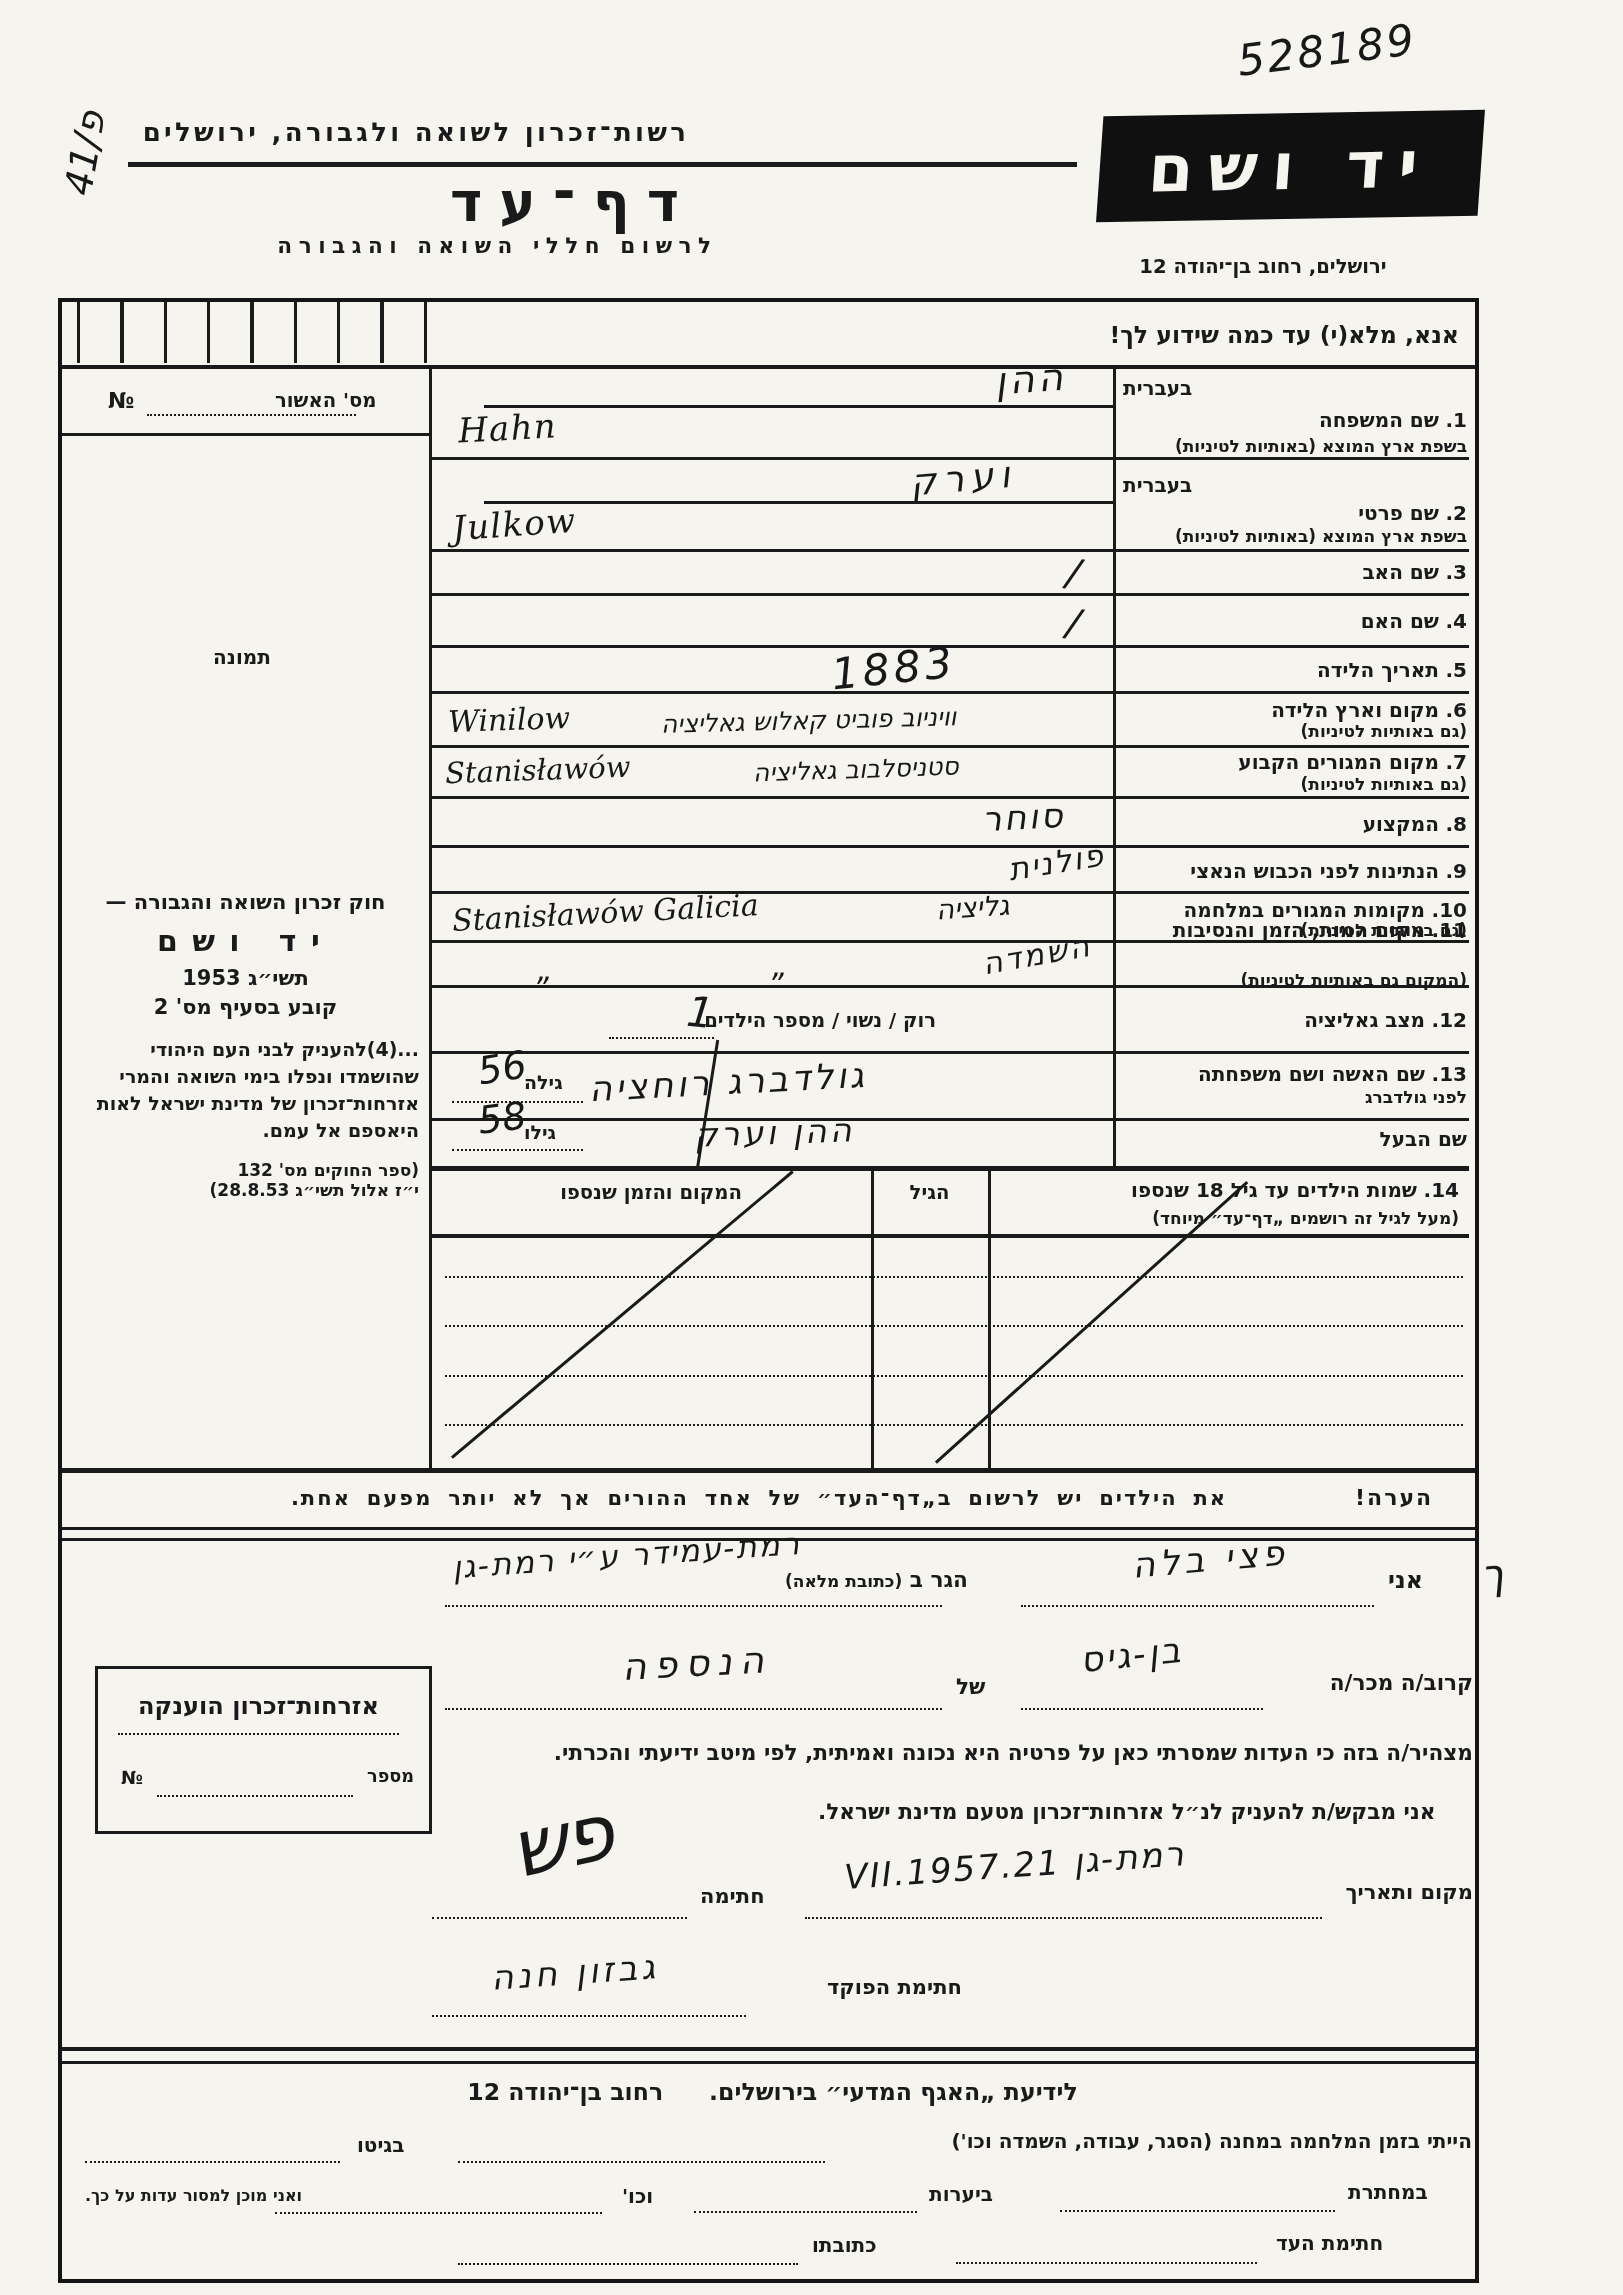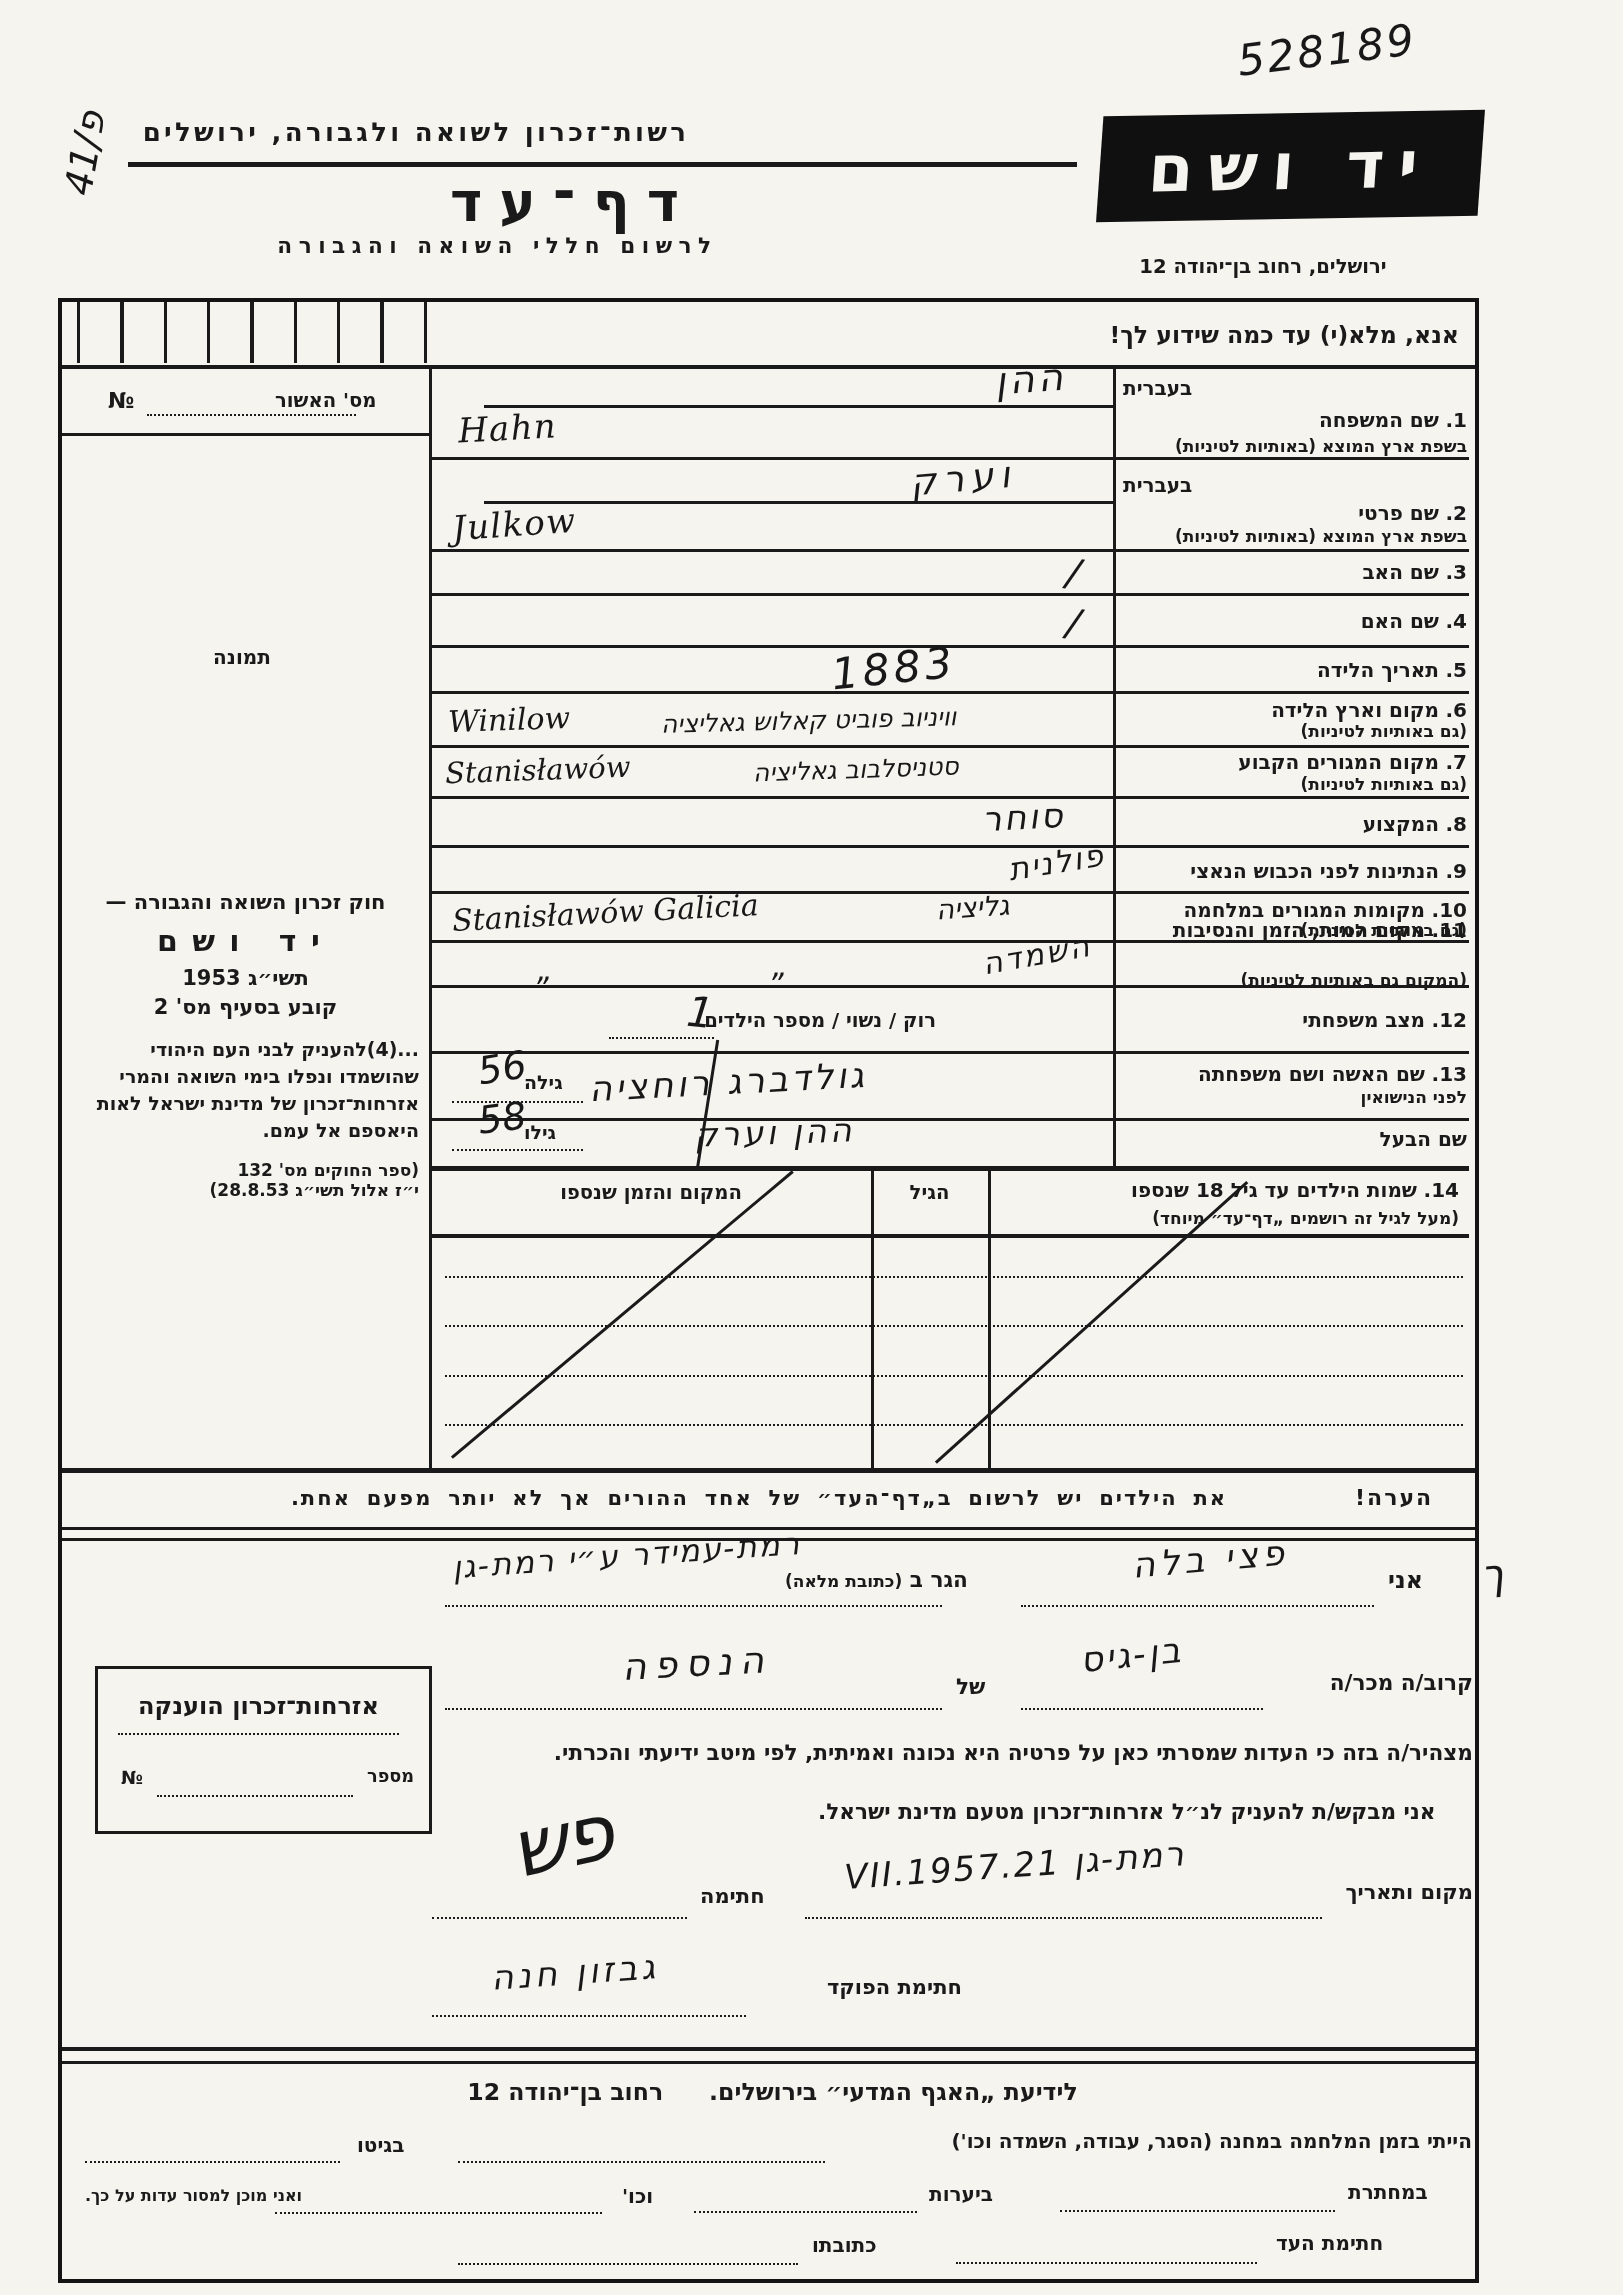--- a/index.html
+++ b/index.html
@@ -112,23 +112,23 @@
   <div class="t lbl" dir="rtl" style="top:698px;"><span>6.</span><span class="sp">מקום וארץ הלידה</span></div>
   <div class="t lbln" dir="rtl" style="top:721px;">(גם באותיות לטיניות)</div>
   <div class="t lbl" dir="rtl" style="top:750px;"><span>7.</span><span class="sp">מקום המגורים הקבוע</span></div>
   <div class="t lbln" dir="rtl" style="top:774px;">(גם באותיות לטיניות)</div>
   <div class="t lbl" dir="rtl" style="top:812px;"><span>8.</span><span class="sp">המקצוע</span></div>
   <div class="t lbl" dir="rtl" style="top:859px;"><span>9.</span><span class="sp">הנתינות לפני הכבוש הנאצי</span></div>
   <div class="t lbl" dir="rtl" style="top:898px;"><span>10.</span><span class="sp">מקומות המגורים במלחמה</span></div>
   <div class="t lbln" dir="rtl" style="top:920px;">(גם באותיות לטיניות)</div>
   <div class="t lbl" dir="rtl" style="top:918px;"><span>11.</span><span class="sp">מקום המות, הזמן והנסיבות</span></div>
   <div class="t lbln" dir="rtl" style="top:970px;">(המקום גם באותיות לטיניות)</div>
-  <div class="t lbl" dir="rtl" style="top:1008px;"><span>12.</span><span class="sp">מצב משפחתי</span></div>
+  <div class="t lbl" dir="rtl" style="top:1008px;"><span>12.</span><span class="sp">מצב גאליציה</span></div>
   <div class="t lbl" dir="rtl" style="top:1062px;"><span>13.</span><span class="sp">שם האשה ושם משפחתה</span></div>
-  <div class="t lbln" dir="rtl" style="top:1087px;">לפני הנישואין</div>
+  <div class="t lbln" dir="rtl" style="top:1087px;">לפני גולדברג</div>
   <div class="t lbl" dir="rtl" style="top:1127px;">שם הבעל</div>
 
   <div class="hw" style="left:995px;top:357px;font-size:38px;transform:rotate(-4deg);letter-spacing:3.9px;">ההן</div>
   <div class="hw lat" dir="ltr" style="left:458px;top:408px;font-size:34px;transform:rotate(-3deg);letter-spacing:1.3px;">Hahn</div>
   <div class="hw" style="left:910px;top:457px;font-size:37px;transform:rotate(-5deg);letter-spacing:6.5px;">וערק</div>
   <div class="hw lat" dir="ltr" style="left:452px;top:504px;font-size:34px;transform:rotate(-4deg);letter-spacing:1.3px;">Julkow</div>
   <div class="hw" style="left:1067px;top:551px;font-size:38px;transform:rotate(8deg);">/</div>
   <div class="hw" style="left:1067px;top:601px;font-size:38px;transform:rotate(8deg);">/</div>
   <div class="hw" style="left:831px;top:643px;font-size:43px;transform:rotate(-6deg);letter-spacing:3.9px;">1883</div>
   <div class="hw lat" dir="ltr" style="left:448px;top:702px;font-size:30px;transform:rotate(-2deg);">Winilow</div>

